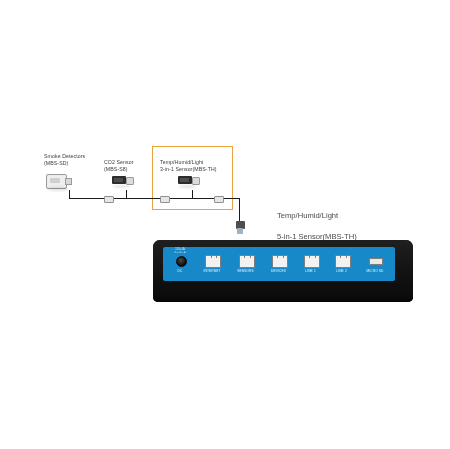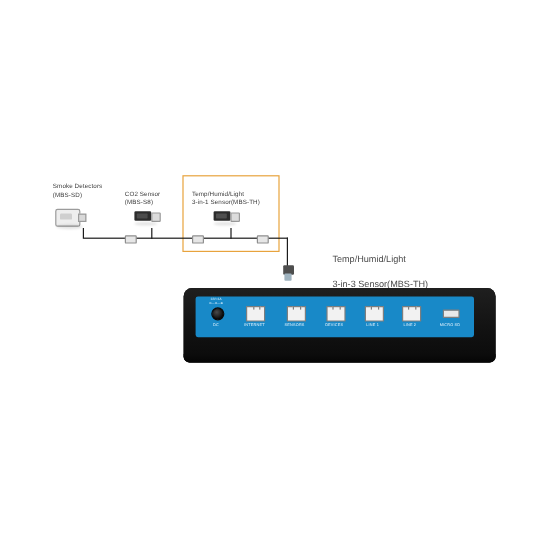--- a/index.html
+++ b/index.html
@@ -148,21 +148,21 @@
   <div class="abs dev-label" style="left:104px; top:159px; width:44px;">CO2 Sensor
 (MBS-S8)</div>
 
   <div class="abs dev-label" style="left:160px; top:159px; width:60px;">Temp/Humid/Light
 3-in-1 Sensor(MBS-TH)</div>
 
   <div class="abs highlight-box" style="left:152px; top:146px; width:79px; height:62px;"></div>
 
   <div class="abs callout" style="left:277px; top:200px; width:160px;">
     <div>Temp/Humid/Light</div>
-    <div>3-in-3 Sensor(MBS-TH)</div>
+    <div>5-in-1 Sensor(MBS-TH)</div>
     <div style="height:5px;"></div>
     <div>for Hydro-X Control System</div>
   </div>
 
   <div class="abs wire" style="left:70px; top:198px; width:170px; height:1.1px;"></div>
 
   <div class="abs wire" style="left:239px; top:198px; width:1.1px; height:24px;"></div>
 
   <div class="abs wire" style="left:69px; top:190px; width:1.1px; height:9px;"></div>
 

